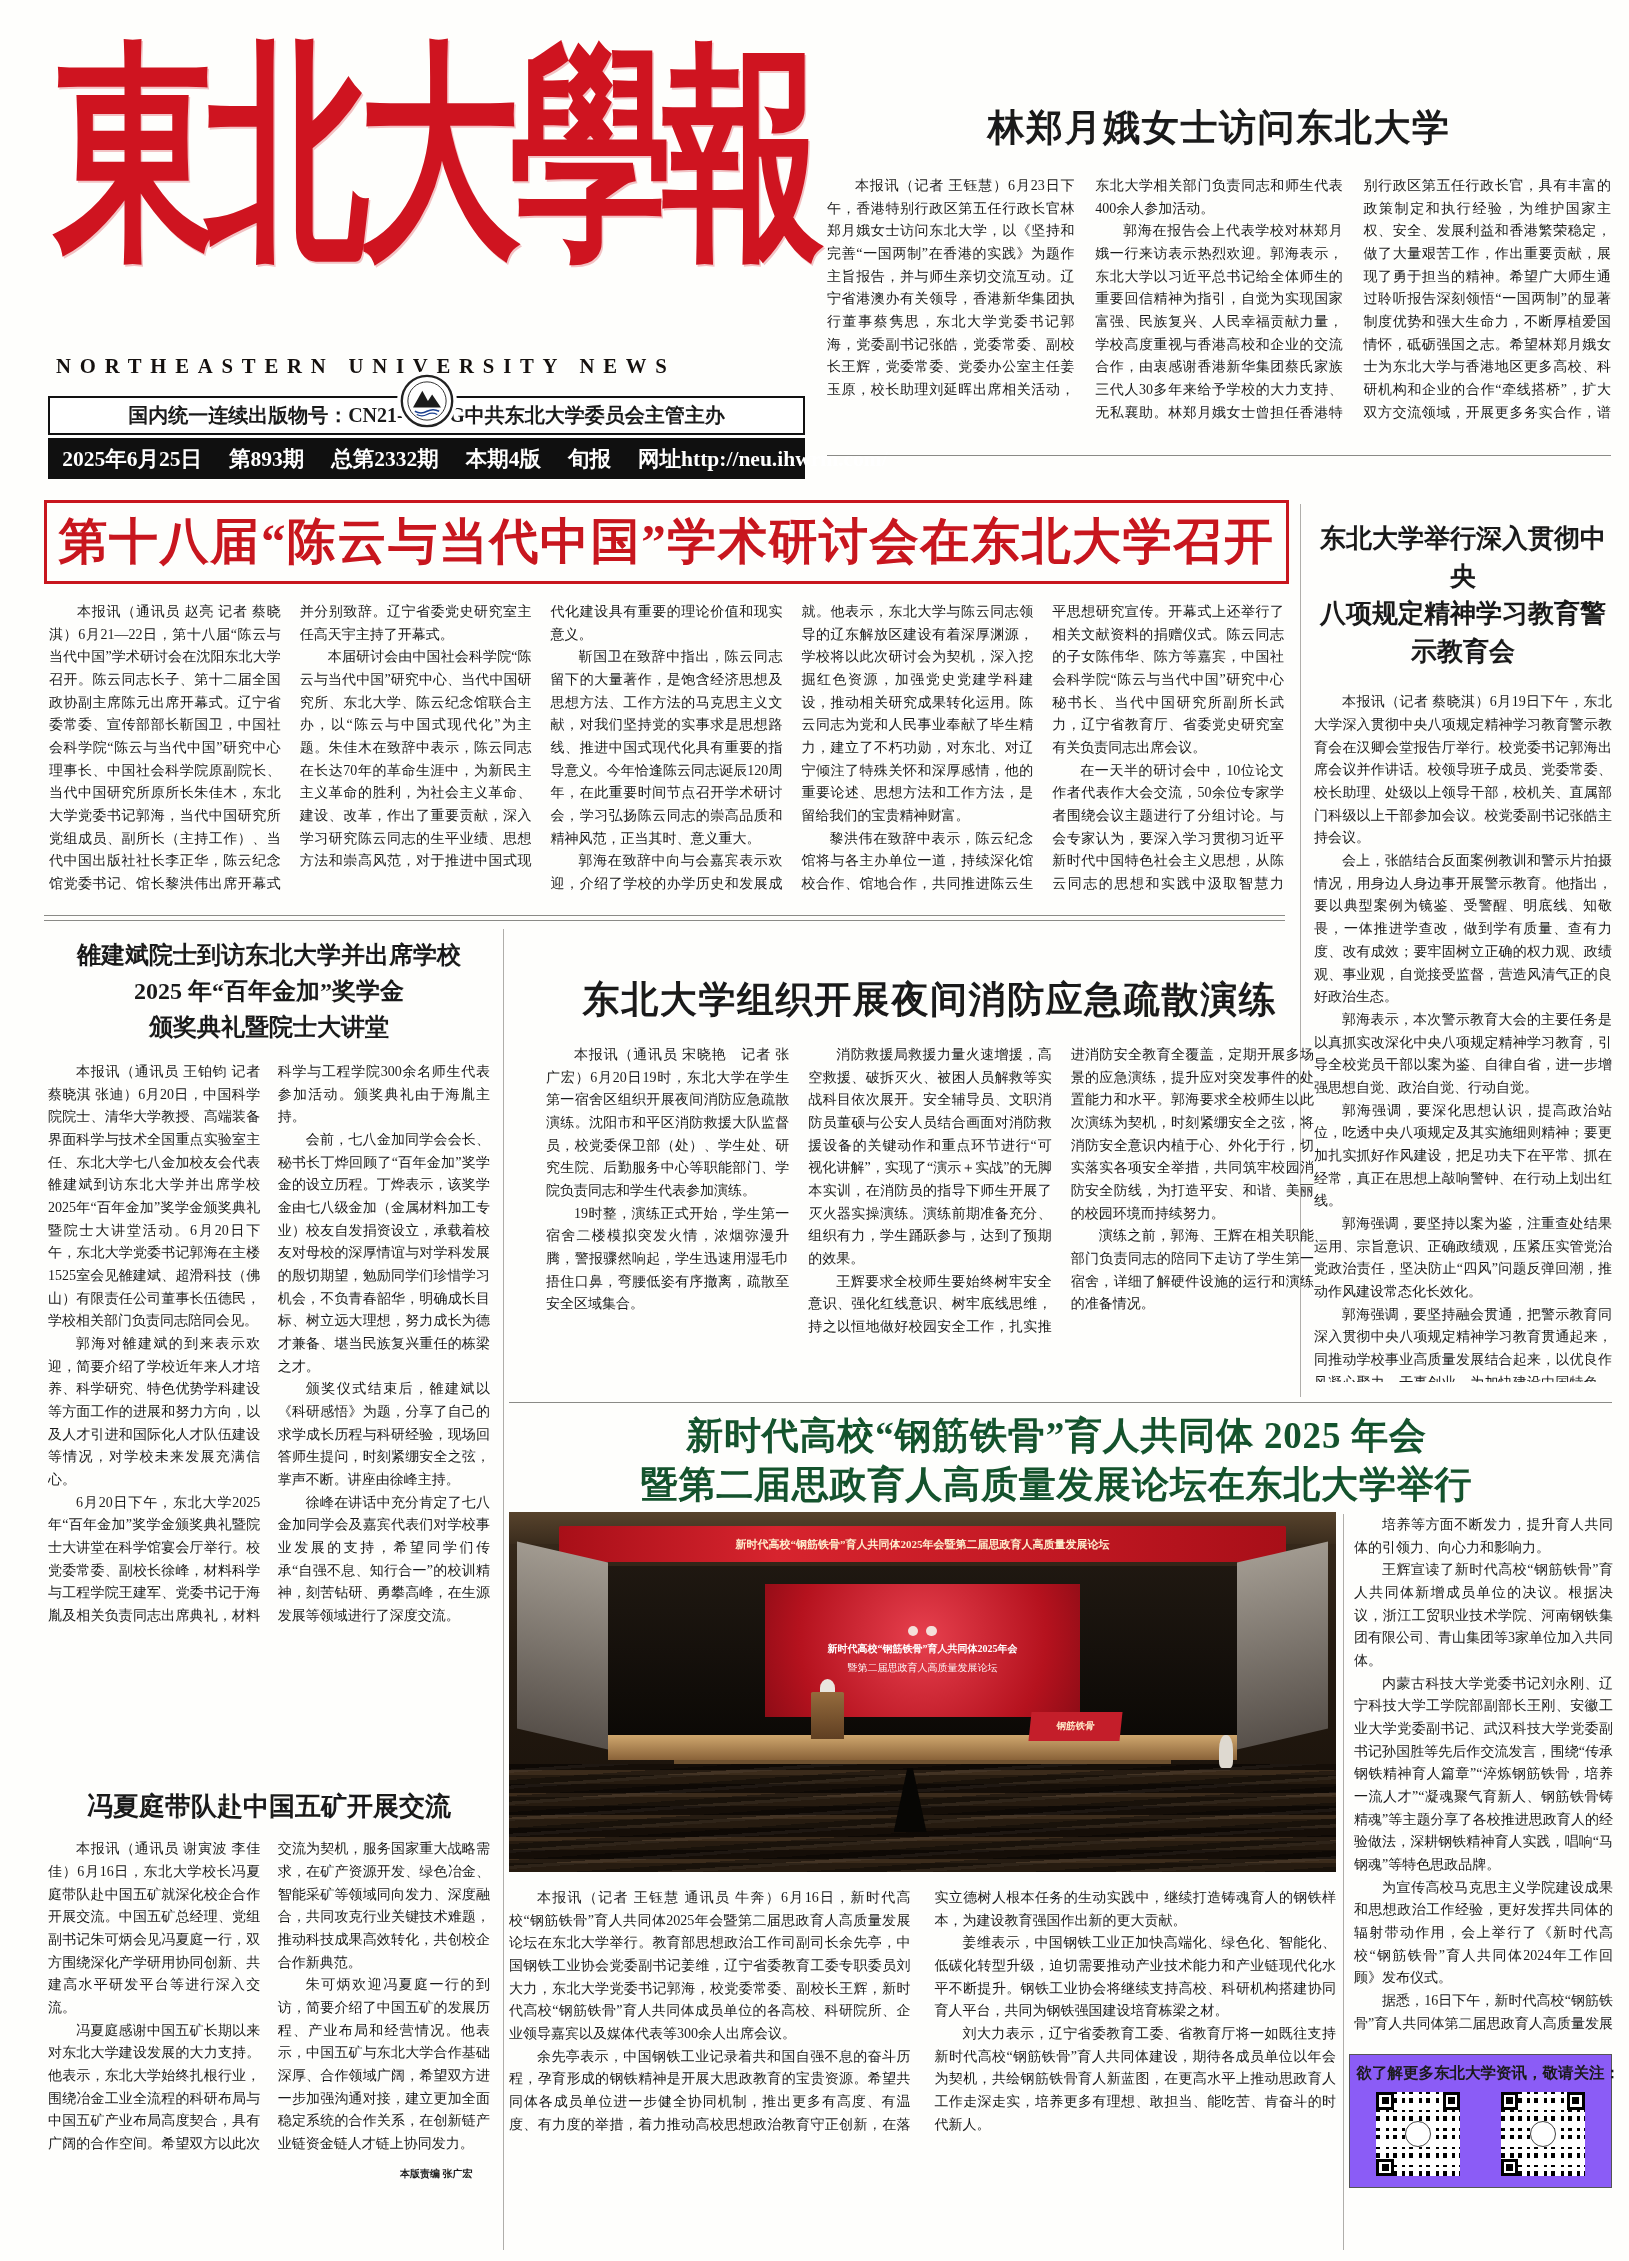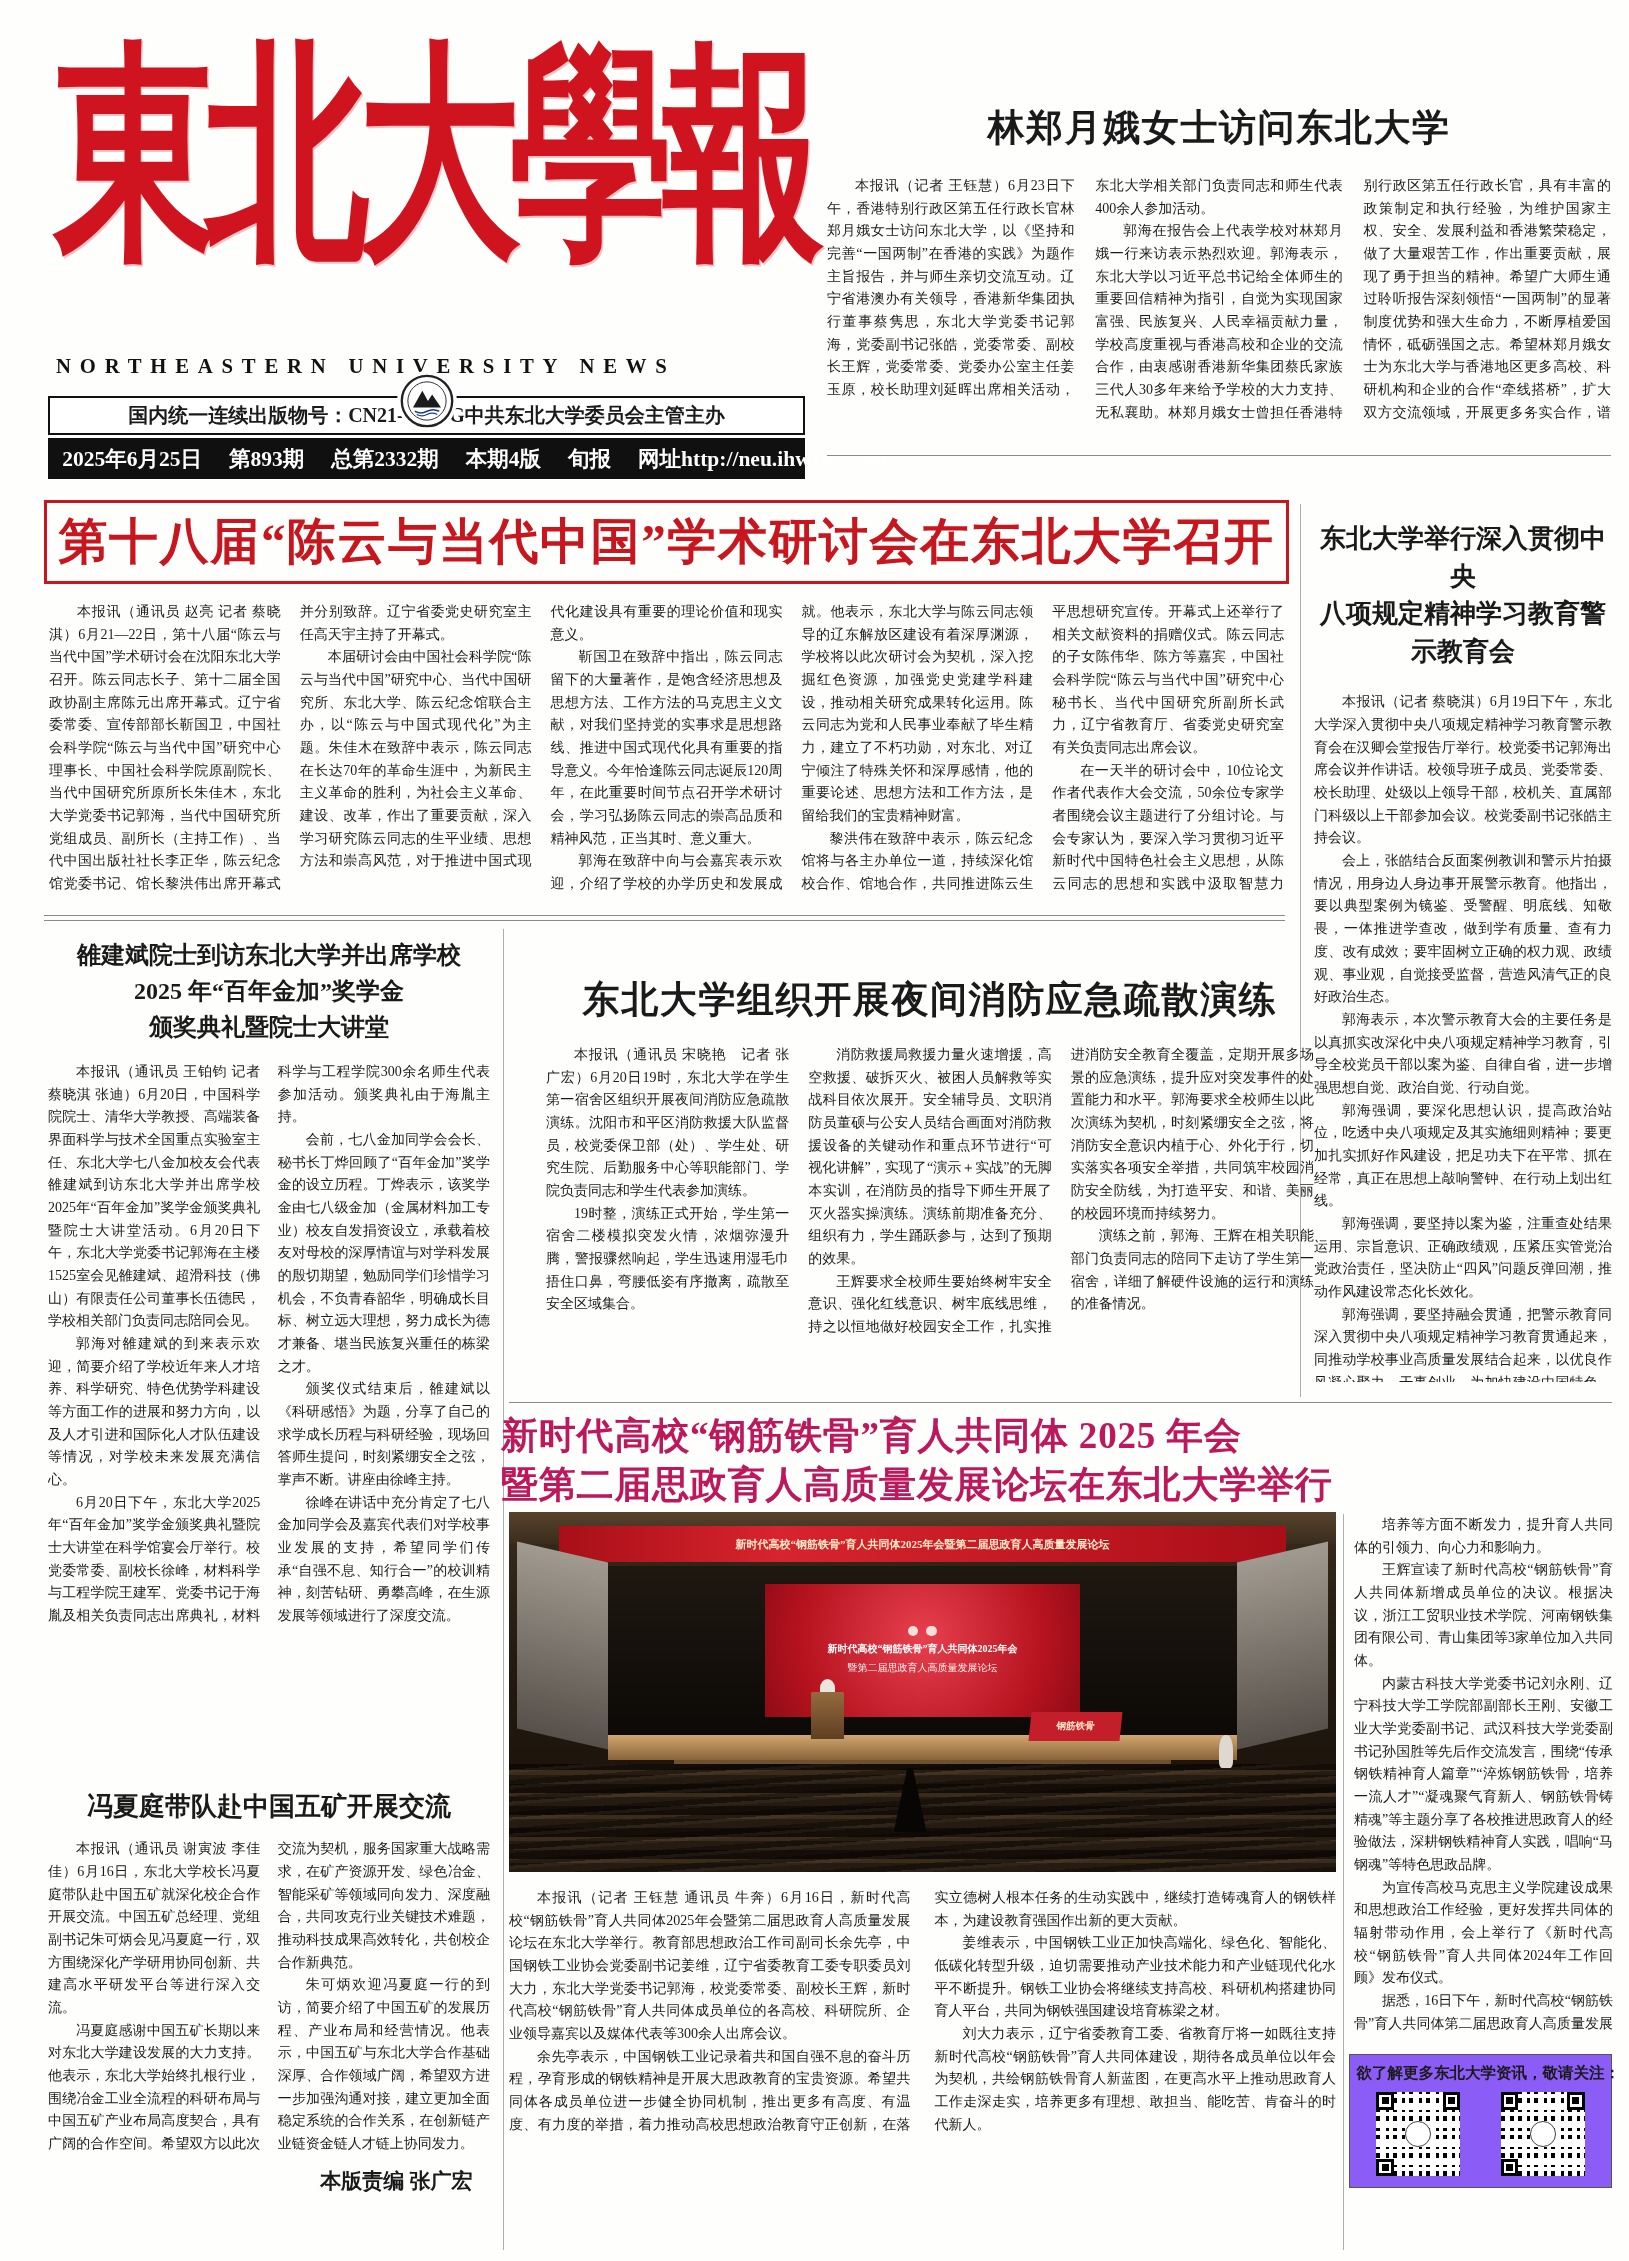--- a/index.html
+++ b/index.html
@@ -39,29 +39,29 @@
   .warn .cols{margin-top:20.7px;height:691px;}
   
   .luo{left:48px;top:937px;width:442px;}
   .luo h2{margin:0;font-size:24px;line-height:1.5;text-align:center;font-weight:900;}
   .luo .cols{margin-top:16px;column-count:2;column-gap:17.5px;height:670px;}
   
   .fire{left:546px;top:944px;width:768px;margin-top:31px;}
   .fire h2{margin:0;font-size:37px;text-align:center;font-weight:900;letter-spacing:1.6px;}
   .fire .cols{margin-top:19px;column-count:3;column-gap:19px;height:337px;}
   
-  .feat-head{left:501px;top:1411px;width:1111px;text-align:left;font-size:37px;line-height:1.33;
-      font-weight:900;color:#be185d;letter-spacing:0.8px;}
+  .feat-head{left:501px;top:1411px;width:1111px;text-align:center;font-size:37px;line-height:1.33;
+      font-weight:900;color:#14532d;letter-spacing:0.8px;}
   .feat-body{left:509px;top:1887px;width:827px;column-count:2;column-gap:24px;height:360px;}
   .feat-side{left:1354px;top:1514px;width:259px;height:522px;}
   
   .wk{left:48px;top:1789px;width:442px;}
   .wk h2{margin:0;font-size:26px;text-align:center;font-weight:900;}
   .wk .cols{margin-top:14.3px;column-count:2;column-gap:17.5px;height:318px;}
-  .wk .credit{margin-top:11px;text-align:right;font-weight:bold;font-size:21px;padding-right:17.5px;}
+  .wk .credit{margin-top:11px;text-align:right;font-weight:bold;font-size:10px;padding-right:17.5px;}
   
   .photo{left:509px;top:1512px;width:827px;height:360px;background:linear-gradient(180deg,#3a2c1d 0%,#241a10 40%,#17100a 100%);overflow:hidden;}
   .ph{position:absolute;}
   .ph-ceiling{left:0;top:0;right:0;height:9%;background:linear-gradient(180deg,#57432c,#3a2c1d);}
   .ph-banner{left:6%;top:4%;right:6%;height:10%;background:linear-gradient(90deg,#a80f18,#d7242e 30%,#c01722 70%,#a80f18);
       color:#ffeccb;display:flex;align-items:center;justify-content:center;font-size:11px;font-weight:bold;
       white-space:nowrap;overflow:hidden;border-radius:1.6px;}
   .ph-wall{top:11%;width:11%;height:52%;background:linear-gradient(180deg,#a19a90,#57504a);}
   .ph-wall.l{left:1%;transform:skewY(13deg);}
   .ph-wall.r{right:1%;transform:skewY(-13deg);}

